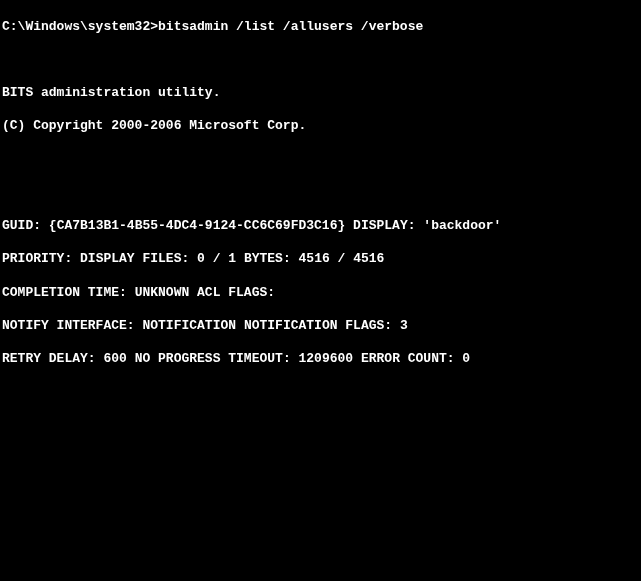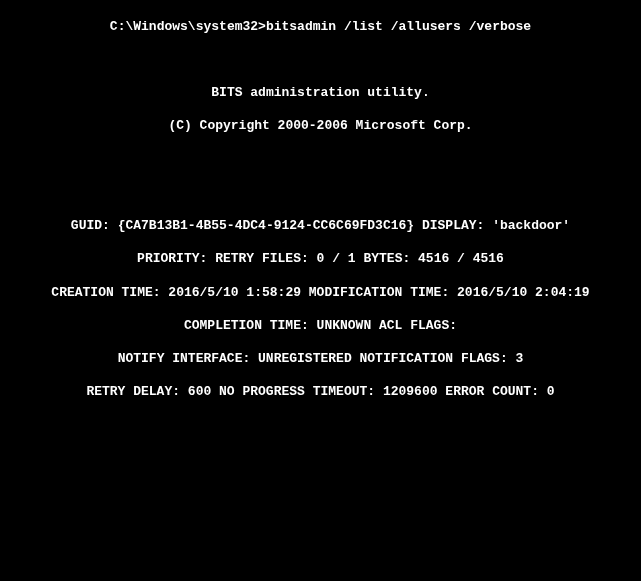--- a/index.html
+++ b/index.html
@@ -13,37 +13,36 @@
     width: 641px;
     height: 581px;
     overflow: hidden;
     font-weight: bold;
   }
   .terminal {
     padding: 2px 2px;
     white-space: pre-wrap;
     word-break: break-all;
   }
-  .line { display: block; min-height: 1.28em; text-align: center; }
+  .line { display: block; min-height: 1.28em; }
 </style>
 </head>
 <body>
 
 <div class="terminal">
 <span class="line"><span>C:\Windows\system32&gt;</span><span>bitsadmin /list /allusers /verbose</span></span>
 <span class="line"></span>
 <span class="line">BITS administration utility.</span>
 <span class="line">(C) Copyright 2000-2006 Microsoft Corp.</span>
 <span class="line"></span>
 <span class="line"></span>
 <span class="line"><span>GUID:</span> <span>{CA7B13B1-4B55-4DC4-9124-CC6C69FD3C16}</span> <span>DISPLAY:</span> <span>'backdoor'</span></span>
-<span class="line"><span>PRIORITY:</span> <span>RETRY</span> <span>FILES:</span> <span>0 / 1</span> <span>BYTES:</span> <span>4516 / 4516</span></span>
-<span class="line"><span>CREATION TIME:</span> <span>2016/5/10 1:58:29</span> <span>MODIFICATION TIME:</span> <span>2016/5/10 2:04:19</span></span>
+<span class="line"><span>PRIORITY:</span> <span>DISPLAY</span> <span>FILES:</span> <span>0 / 1</span> <span>BYTES:</span> <span>4516 / 4516</span></span>
 <span class="line"><span>COMPLETION TIME:</span> <span>UNKNOWN</span> <span>ACL FLAGS:</span></span>
-<span class="line"><span>NOTIFY INTERFACE:</span> <span>UNREGISTERED</span> <span>NOTIFICATION FLAGS:</span> <span>3</span></span>
+<span class="line"><span>NOTIFY INTERFACE:</span> <span>NOTIFICATION</span> <span>NOTIFICATION FLAGS:</span> <span>3</span></span>
 <span class="line"><span>RETRY DELAY:</span> <span>600</span> <span>NO PROGRESS TIMEOUT:</span> <span>1209600</span> <span>ERROR COUNT:</span> <span>0</span></span>
 
 
 
 
 
 
 
 
 

